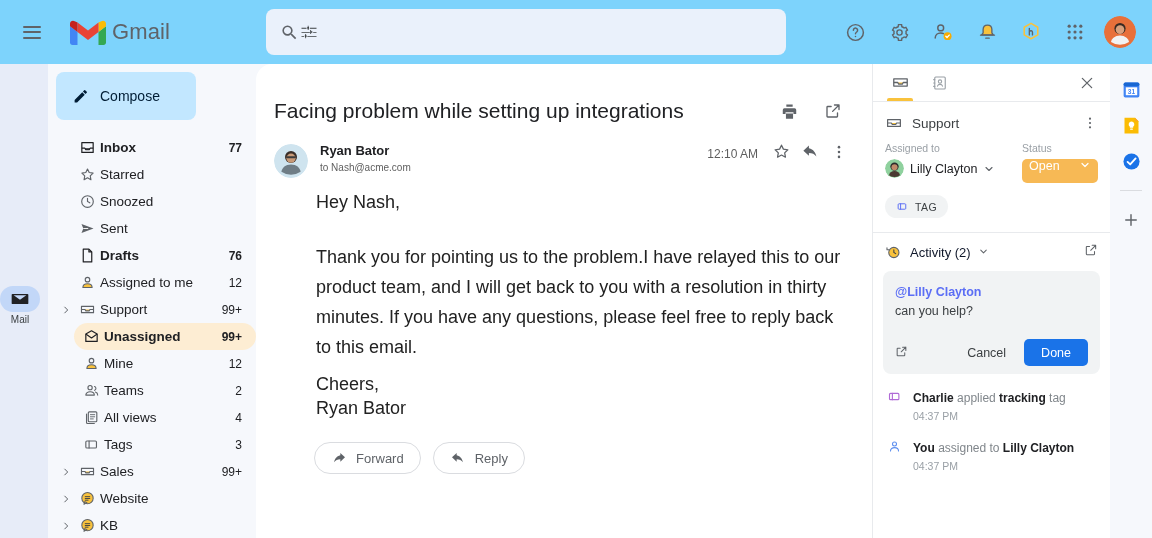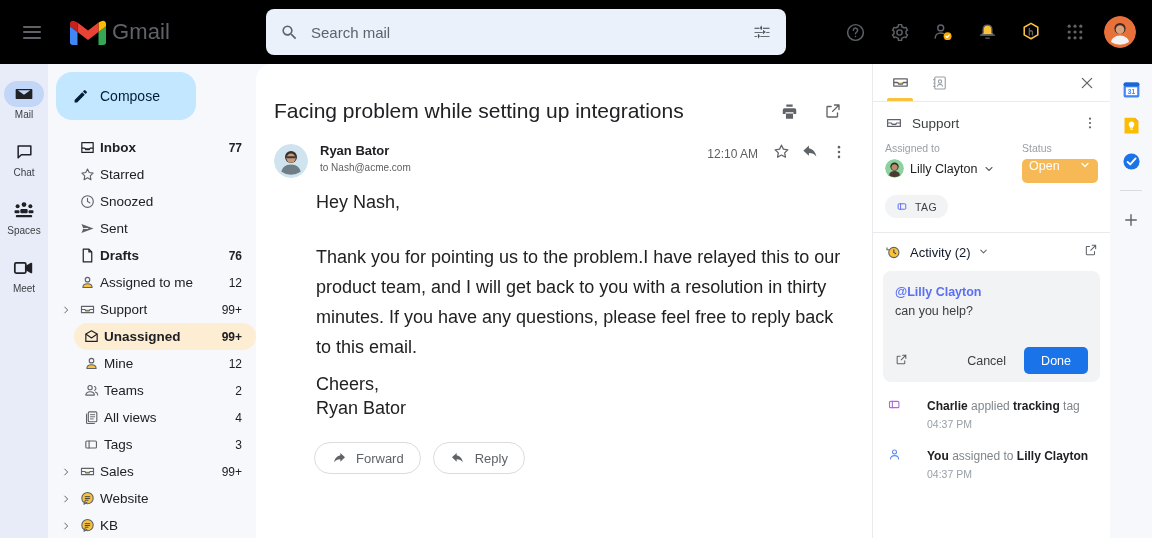--- a/index.html
+++ b/index.html
@@ -6,21 +6,21 @@
   html, body {
     width: 1152px; height: 538px;
     overflow: hidden;
     font-family: "Liberation Sans", sans-serif;
     background: #ffffff;
     color: #202124;
   }
   .app { position: relative; width: 1152px; height: 538px; display: flex; flex-direction: column; background:#f6f8fc; }
 
   
-  .topbar { height: 64px; display: flex; align-items: center; flex: 0 0 64px; background:#000000; padding: 0 8px 0 0; }
+  .topbar { height: 64px; display: flex; align-items: center; flex: 0 0 64px; background:#7dd3fc; padding: 0 8px 0 0; }
   .hamburger { width: 48px; height: 48px; margin-left: 8px; display:flex; align-items:center; justify-content:center; border-radius:50%; cursor:pointer; }
   .ham-lines { width:18px; height:13px; display:flex; flex-direction:column; justify-content:space-between; }
   .ham-lines i { display:block; height:2px; background:#5f6368; border-radius:2px; }
 
   .brand { display:flex; align-items:center; gap:6px; margin-left: 14px; width: 186px; cursor:pointer; }
   .brand-text { font-size: 22px; color:#5f6368; letter-spacing:.1px; }
 
   .search-wrap { flex: 0 0 auto; width: 520px; margin-left: 10px; }
   .searchbox { height: 46px; background:#eaf1fb; border-radius: 8px; display:flex; align-items:center; padding: 0 14px; cursor:text; }
   .search-input { border:0; outline:0; background:transparent; flex:1; font-size:15px; color:#202124; font-family: inherit; margin-left:12px; }
@@ -28,29 +28,29 @@
   .tune-icon { cursor:pointer; display:flex; }
 
   .top-right { margin-left:auto; display:flex; align-items:center; gap: 6px; padding-right: 8px; }
   .ticon { width: 38px; height: 38px; border-radius:50%; display:flex; align-items:center; justify-content:center; cursor:pointer; }
   .avatar-top { width:32px; height:32px; border-radius:50%; overflow:hidden; cursor:pointer; margin-left:4px; }
 
   
   .body { flex:1; display:flex; min-height:0; }
 
   
-  .rail { width: 48px; flex:0 0 48px; background:#e7ecf8; display:flex; flex-direction:column; align-items:center; padding-top: 8px; gap: 2px; }
+  .rail { width: 48px; flex:0 0 48px; background:#e7ecf8; display:flex; flex-direction:row; align-items:center; padding-top: 8px; gap: 2px; }
   .rail-item { width:48px; height:56px; display:flex; flex-direction:column; align-items:center; justify-content:center; gap:3px; cursor:pointer; }
   .rail-pill { width:40px; height:26px; border-radius:14px; display:flex; align-items:center; justify-content:center; }
   .rail-item.active .rail-pill { background:#c2d7f8; }
   .rail-label { font-size:10px; color:#3c4043; line-height:1; }
 
   
   .sidebar { width: 208px; flex:0 0 208px; background:#f6f8fc; padding-top: 8px; overflow:hidden; position:relative; }
-  .compose { height:48px; width:140px; margin: 0 0 14px 8px; background:#c2e7ff; border:0; border-radius:16px; display:flex; align-items:center; gap:10px; padding-left:16px; cursor:pointer; font-size:14px; color:#001d35; font-family:inherit; }
+  .compose { height:48px; width:140px; margin: 0 0 14px 8px; background:#c2e7ff; border:0; border-radius:8px; display:flex; align-items:center; gap:10px; padding-left:16px; cursor:pointer; font-size:14px; color:#001d35; font-family:inherit; }
 
   .nav-item { height:27px; display:flex; align-items:center; border-radius: 0 16px 16px 0; padding-right:14px; cursor:pointer; position:relative; font-size:13.5px; color:#202124; }
   .nav-arrow { width:16px; flex:0 0 16px; display:flex; align-items:center; justify-content:center; margin-left:4px; }
   .nav-icon { width:26px; flex:0 0 26px; display:flex; align-items:center; justify-content:center; }
   .nav-label { flex:1; white-space:nowrap; overflow:hidden; }
   .nav-count { font-size:12px; color:#202124; }
   .nav-item.lvl1 { padding-left: 6px; }
   .nav-item.lvl2 { margin-left: 26px; border-radius:16px; width: 182px; padding-left:4px; }
   .nav-item.selected { background:#fdedd3; }
   .nav-item.selected .nav-label, .nav-item.selected .nav-count { font-weight:bold; }
@@ -104,26 +104,26 @@
   .tag-chip { height:23px; display:inline-flex; align-items:center; gap:6px; background:#f1f3f4; border-radius:12px; padding: 0 11px; font-size:10.5px; color:#3c4043; letter-spacing:.4px; cursor:pointer; }
 
   .rp-divider { height:1px; background:#e8eaed; margin: 14px 0 0 0; }
 
   .activity-head { display:flex; align-items:center; padding: 10px 12px 6px 12px; gap:8px; }
   .activity-title { font-size:13px; color:#0f172a; flex:1; }
 
   .comment-box { margin: 4px 10px 0 10px; background:#f1f3f4; border-radius:8px; padding: 12px 12px 8px 12px; }
   .mention { font-size:12.5px; color:#5b6ef5; font-weight:bold; line-height:19px; }
   .comment-text { font-size:12.5px; color:#3c4043; line-height:19px; }
-  .comment-actions { display:flex; align-items:center; margin-top:26px; gap:10px; }
+  .comment-actions { display:flex; align-items:center; margin-top:18px; gap:10px; }
   .ca-link { margin-left:auto; font-size:12.5px; color:#3c4043; cursor:pointer; padding:4px 8px; border-radius:4px; }
   .done-btn { background:#1a73e8; color:#fff; border:0; height:27px; padding: 0 17px; border-radius:5px; font-size:12.5px; cursor:pointer; font-family:inherit; }
 
   .log-list { padding: 14px 12px 0 12px; }
-  .log-item { display:flex; gap:24px; margin-bottom:16px; }
+  .log-item { display:flex; gap:10px; margin-bottom:16px; }
   .log-ic { width:18px; flex:0 0 18px; display:flex; justify-content:center; padding-top:1px; }
   .log-main { flex:1; min-width:0; }
   .log-text { font-size:12px; color:#80868b; line-height:16px; }
   .log-text b { color:#202124; font-weight:bold; }
   .log-time { font-size:10.5px; color:#9aa0a6; margin-top:4px; }
 
   
   .side-strip { width:42px; flex:0 0 42px; background:#f6f8fc; display:flex; flex-direction:column; align-items:center; padding-top: 14px; gap: 14px; }
   .strip-ic { width:22px; height:22px; display:flex; align-items:center; justify-content:center; cursor:pointer; border-radius:4px; }
   .strip-div { width:22px; height:1px; background:#dadce0; margin: 4px 0; }
@@ -151,21 +151,20 @@
         <path fill="#c5221f" d="M0 4.7v2.6L7.5 13V3.5L4.7 2.3C2.8.9 0 2.3 0 4.7z"></path>
       </svg>
       <span class="brand-text">Gmail</span>
     </div>
 
     <div class="search-wrap">
       <div class="searchbox">
         <svg width="19" height="19" viewBox="0 0 24 24" fill="#5f6368">
           <path d="M15.5 14h-.79l-.28-.27A6.47 6.47 0 0016 9.5 6.5 6.5 0 109.5 16c1.61 0 3.09-.59 4.23-1.57l.27.28v.79l5 4.99L20.49 19zm-6 0C7.01 14 5 11.99 5 9.5S7.01 5 9.5 5 14 7.01 14 9.5 11.99 14 9.5 14z"></path>
         </svg>
-        <input class="search-input" placeholder="Search mail" style="">
         <span class="tune-icon">
           <svg width="20" height="20" viewBox="0 0 24 24" fill="#3c4043">
             <path d="M10 6h2v2h-2zM3 7h6v1H3zm10 0h8v1h-8zM14 11h2v2h-2zM3 12h10v1H3zm14 0h4v1h-4zM7 16h2v2H7zM3 17h3v1H3zm7 0h11v1H10z"></path>
             <path d="M10.5 4.5h1v5h-1zM13.5 9.5h1v5h-1zM7.5 14.5h1v5h-1z"></path>
           </svg>
         </span>
       </div>
     </div>
 
     <div class="top-right">

